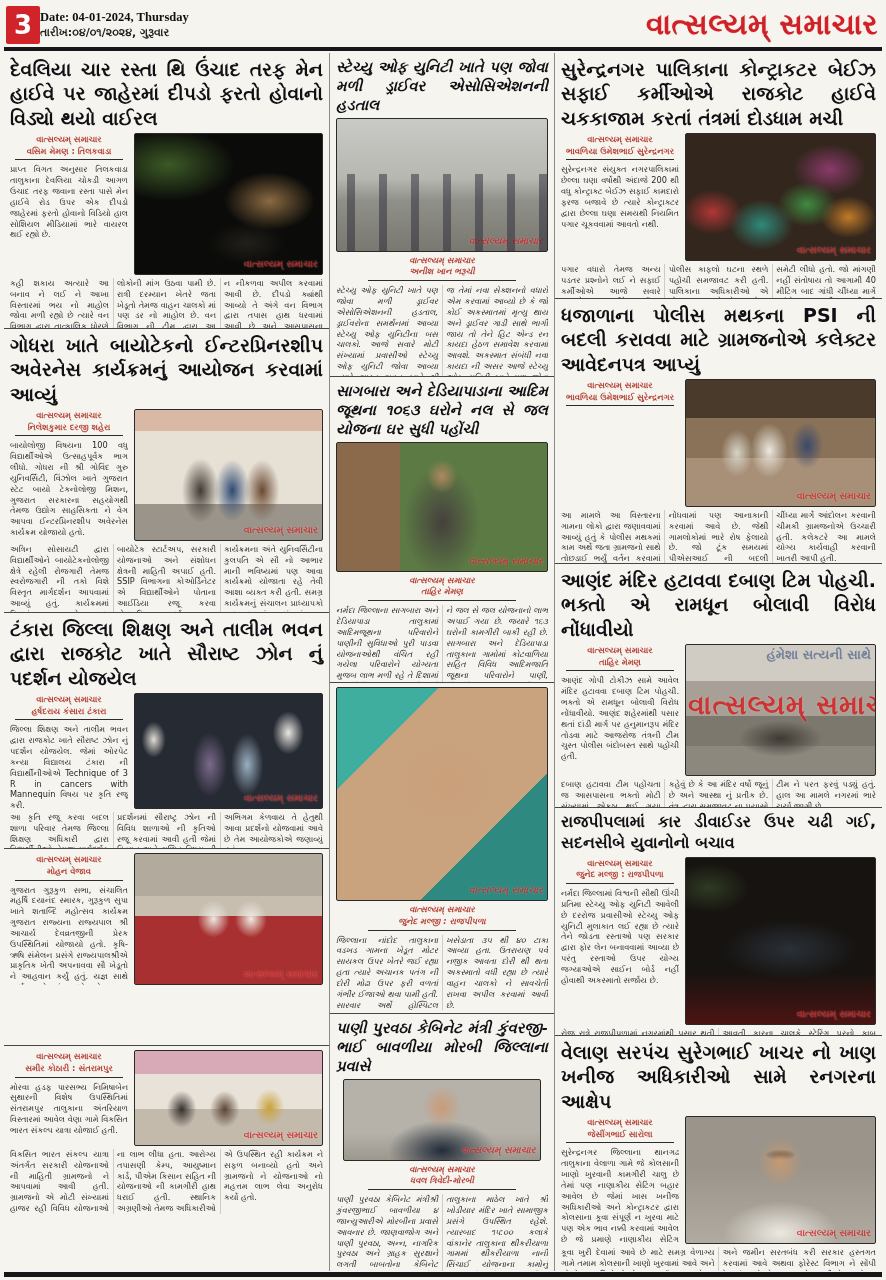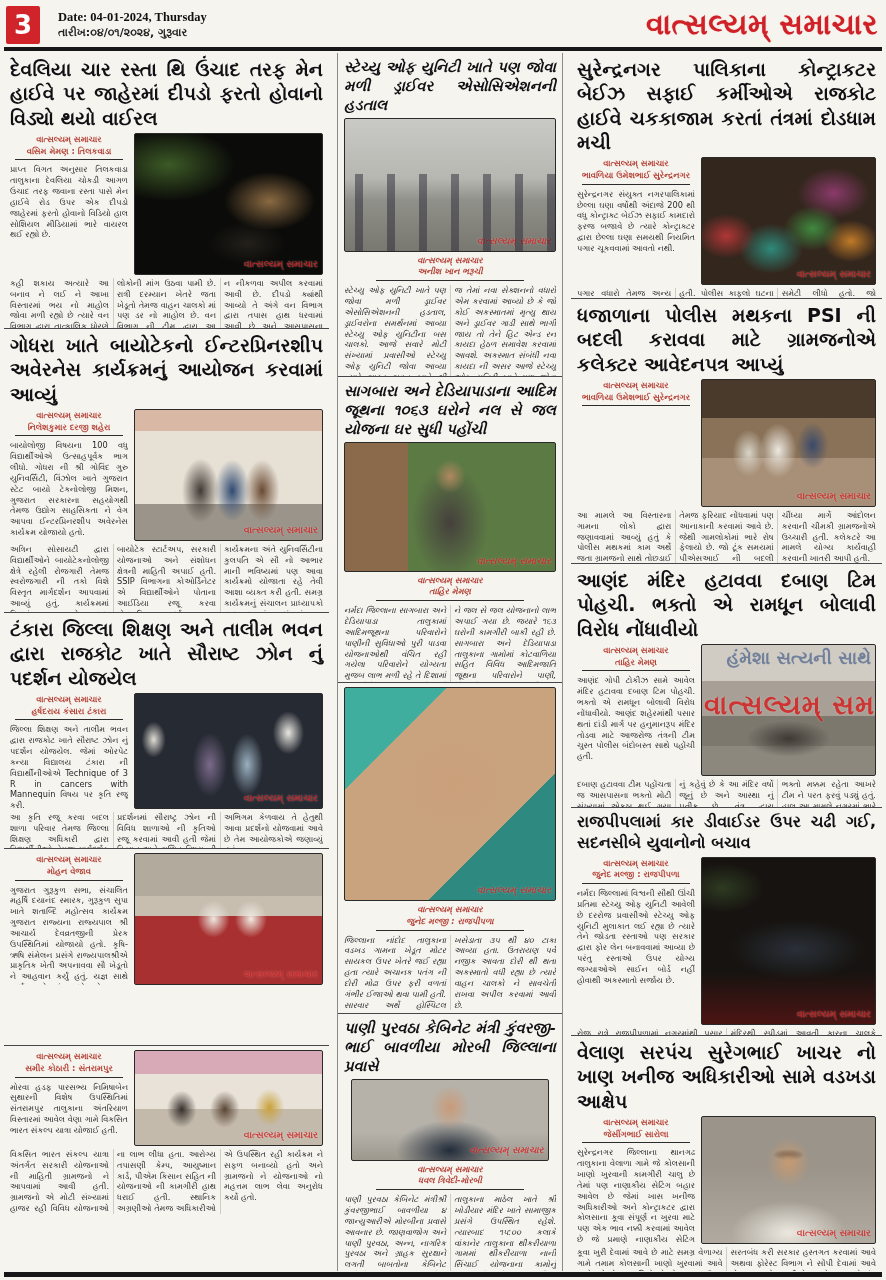--- a/index.html
+++ b/index.html
@@ -6,28 +6,28 @@
   .page{
     position:relative;width:886px;height:1280px;margin:0 auto;
     background:#f6f4ee;overflow:hidden;
     font-family:"DejaVu Sans","Liberation Sans",sans-serif;
     color:#1c1c1c;
   }
   
   .hdr{display:flex;align-items:center;height:46px;padding:3px 8px 0 6px;box-sizing:border-box;}
   .pagenum{width:34px;height:38px;background:#d0232a;color:#fff;font-size:26px;font-weight:800;
     display:flex;align-items:center;justify-content:center;border-radius:2px;flex:none;}
-  .dates{margin-left:18px;line-height:1.35;}
+  .dates{margin-left:0;line-height:1.35;}
   .date-en{font-family:"Liberation Serif","DejaVu Serif",serif;font-weight:700;font-size:12.5px;color:#111;}
   .date-gu{font-weight:700;font-size:11px;color:#222;}
   .masthead{margin-left:auto;color:#cf2127;font-weight:800;font-size:29px;letter-spacing:.5px;
     text-shadow:0 0 1px rgba(207,33,39,.4);}
   .top-rule{height:4px;background:#17171a;margin:1px 4px 2px;}
   
-  .cols{display:flex;height:1218px;padding:0 4px;box-sizing:border-box;gap:8px;}
+  .cols{display:flex;height:1218px;padding:0 4px;box-sizing:border-box;}
   .col{box-sizing:border-box;overflow:hidden;}
   .col-l{width:325px;}
   .col-m{width:226px;border-left:1.5px solid #8a8a88;border-right:1.5px solid #8a8a88;font-style:italic;}
   .col-r{flex:1;}
   
   .art{box-sizing:border-box;overflow:hidden;padding:4px 6px 2px;border-bottom:1.3px solid #45454a;}
   .art:last-child{border-bottom:none;}
   .hl{margin:0 0 3px;font-weight:800;font-size:19px;line-height:1.28;color:#101014;text-align:justify;}
   .hl-m{font-size:14.8px;line-height:1.3;}
   .hl-sm{font-size:16px;line-height:1.3;}
@@ -39,21 +39,21 @@
   .lead-wrap{width:118px;flex:none;overflow:hidden;}
   .body{overflow:hidden;}
   .c3{column-count:3;column-gap:8px;column-rule:1px solid #cfccc4;}
   .c2{column-count:2;column-gap:8px;column-rule:1px solid #cfccc4;}
   
   .photo{position:relative;flex:1;border:1.2px solid #2a2a2a;overflow:hidden;background:#999;border-radius:2px;}
   .photo-block{display:block;flex:none;margin-bottom:3px;}
   .wm{position:absolute;right:4px;bottom:4px;color:rgba(205,30,30,.78);font-weight:800;font-size:9.5px;
     text-shadow:0 0 2px rgba(255,255,255,.35);white-space:nowrap;}
   .wm-big{left:2px;right:auto;top:34%;bottom:auto;font-size:27px;letter-spacing:1px;color:rgba(208,22,22,.82);}
-  .wm-tag{position:absolute;top:2px;right:4px;color:rgba(96,114,148,.85);font-weight:800;font-size:18px;white-space:nowrap;}
+  .wm-tag{position:absolute;top:2px;right:4px;color:rgba(96,114,148,.85);font-weight:800;font-size:13px;white-space:nowrap;}
   
   .a-l1{height:276px}.a-l2{height:284px}.a-l3{height:236px}.a-l4{height:197px}.a-l5{height:225px}
   .a-m1{height:324px}.a-m2{height:306px}.a-m3{height:331px}.a-m4{height:257px}
   .a-r1{height:246px}.a-r2{height:265px}.a-r3{height:244px}.a-r4{height:228px}.a-r5{height:235px}
   .a-l1 .row{height:142px}.a-l2 .row{height:132px}.a-l3 .row{height:116px}.a-l4 .row{height:132px}.a-l5 .row{height:96px}
   .a-r1 .row{height:128px}.a-r2 .row{height:128px}.a-r3 .row{height:132px}.a-r4 .row{height:168px}.a-r5 .row{height:128px}
   .ph-m1{height:132px}.ph-m2{height:128px}.ph-m3{height:212px}.ph-m4{height:80px;width:92%;margin:0 auto 3px;}
   
   .ph-l1{background:
     radial-gradient(95px 52px at 18% 22%,#3c5a26,transparent 70%),
@@ -337,21 +337,21 @@
             <p class="txt">નર્મદા જિલ્લામાં વિશ્વની સૌથી ઊંચી પ્રતિમા સ્ટેચ્યુ ઓફ યુનિટી આવેલી છે દરરોજ પ્રવાસીઓ સ્ટેચ્યુ ઓફ યુનિટી મુલાકાત લઈ રહ્યા છે ત્યારે તેને જોડતા રસ્તાઓ પણ સરકાર દ્વારા ફોર લેન બનાવવામાં આવ્યા છે પરંતુ રસ્તાઓ ઉપર યોગ્ય જગ્યાઓએ સાઈન બોર્ડ નહીં હોવાથી અકસ્માતો સર્જાય છે.</p>
           </div>
           <div class="photo ph-r4">
             <span class="wm">વાત્સલ્યમ્ સમાચાર</span>
           </div>
         </div>
         <p class="txt body c2">રોજ રાત્રે રાજપીપળામાં નગરમાંથી પસાર થતી કાર ડીવાઈડર ઉપર ચઢી ગઈ હતી. સદનસીબે કારમાં સવાર યુવાનો નો આબાદ બચાવ થયો હતો. હરસિદ્ધિ માતાજીના મંદિરથી સ્પીડમાં આવતી કારના ચાલકે સ્ટેરિંગ પરનો કાબૂ ગુમાવતા આ અકસ્માત સર્જાયો હતો. સ્થાનિક લોકો એ દોડી આવી યુવાનો ને બહાર કાઢ્યા હતા.</p>
       </article>
 
       <article class="art a-r5">
-        <h2 class="hl">વેલાણ સરપંચ સુરેગભાઈ ખાચર નો ખાણ ખનીજ અધિકારીઓ સામે વડખડા આક્ષેપ</h2>
+        <h2 class="hl">વેલાણ સરપંચ સુરેગભાઈ ખાચર નો ખાણ ખનીજ અધિકારીઓ સામે રનગરના આક્ષેપ</h2>
         <div class="row">
           <div class="lead-wrap">
             <div class="byline">
               <div>વાત્સલ્યમ્ સમાચાર</div>
               <div>જેસીંગભાઈ સારોલા</div>
             </div>
             <p class="txt">સુરેન્દ્રનગર જિલ્લાના થાનગઢ તાલુકાના વેલાળા ગામે જે કોલસાની ખાણો ખુરવાની કામગીરી ચાલુ છે તેમાં પણ નાણાકીય સેટિંગ બહાર આવેલ છે જેમાં ખાસ ખનીજ અધિકારીઓ અને કોન્ટ્રાકટર દ્વારા કોલસાના કૂવા સંપૂર્ણ ન ખુરવા માટે પણ એક ભાવ નક્કી કરવામાં આવેલ છે જે પ્રમાણે નાણાકીય સેટિંગ વહિવટ કરવામાં આવે છે.</p>
           </div>
           <div class="photo ph-r5">
             <span class="wm">વાત્સલ્યમ્ સમાચાર</span>

